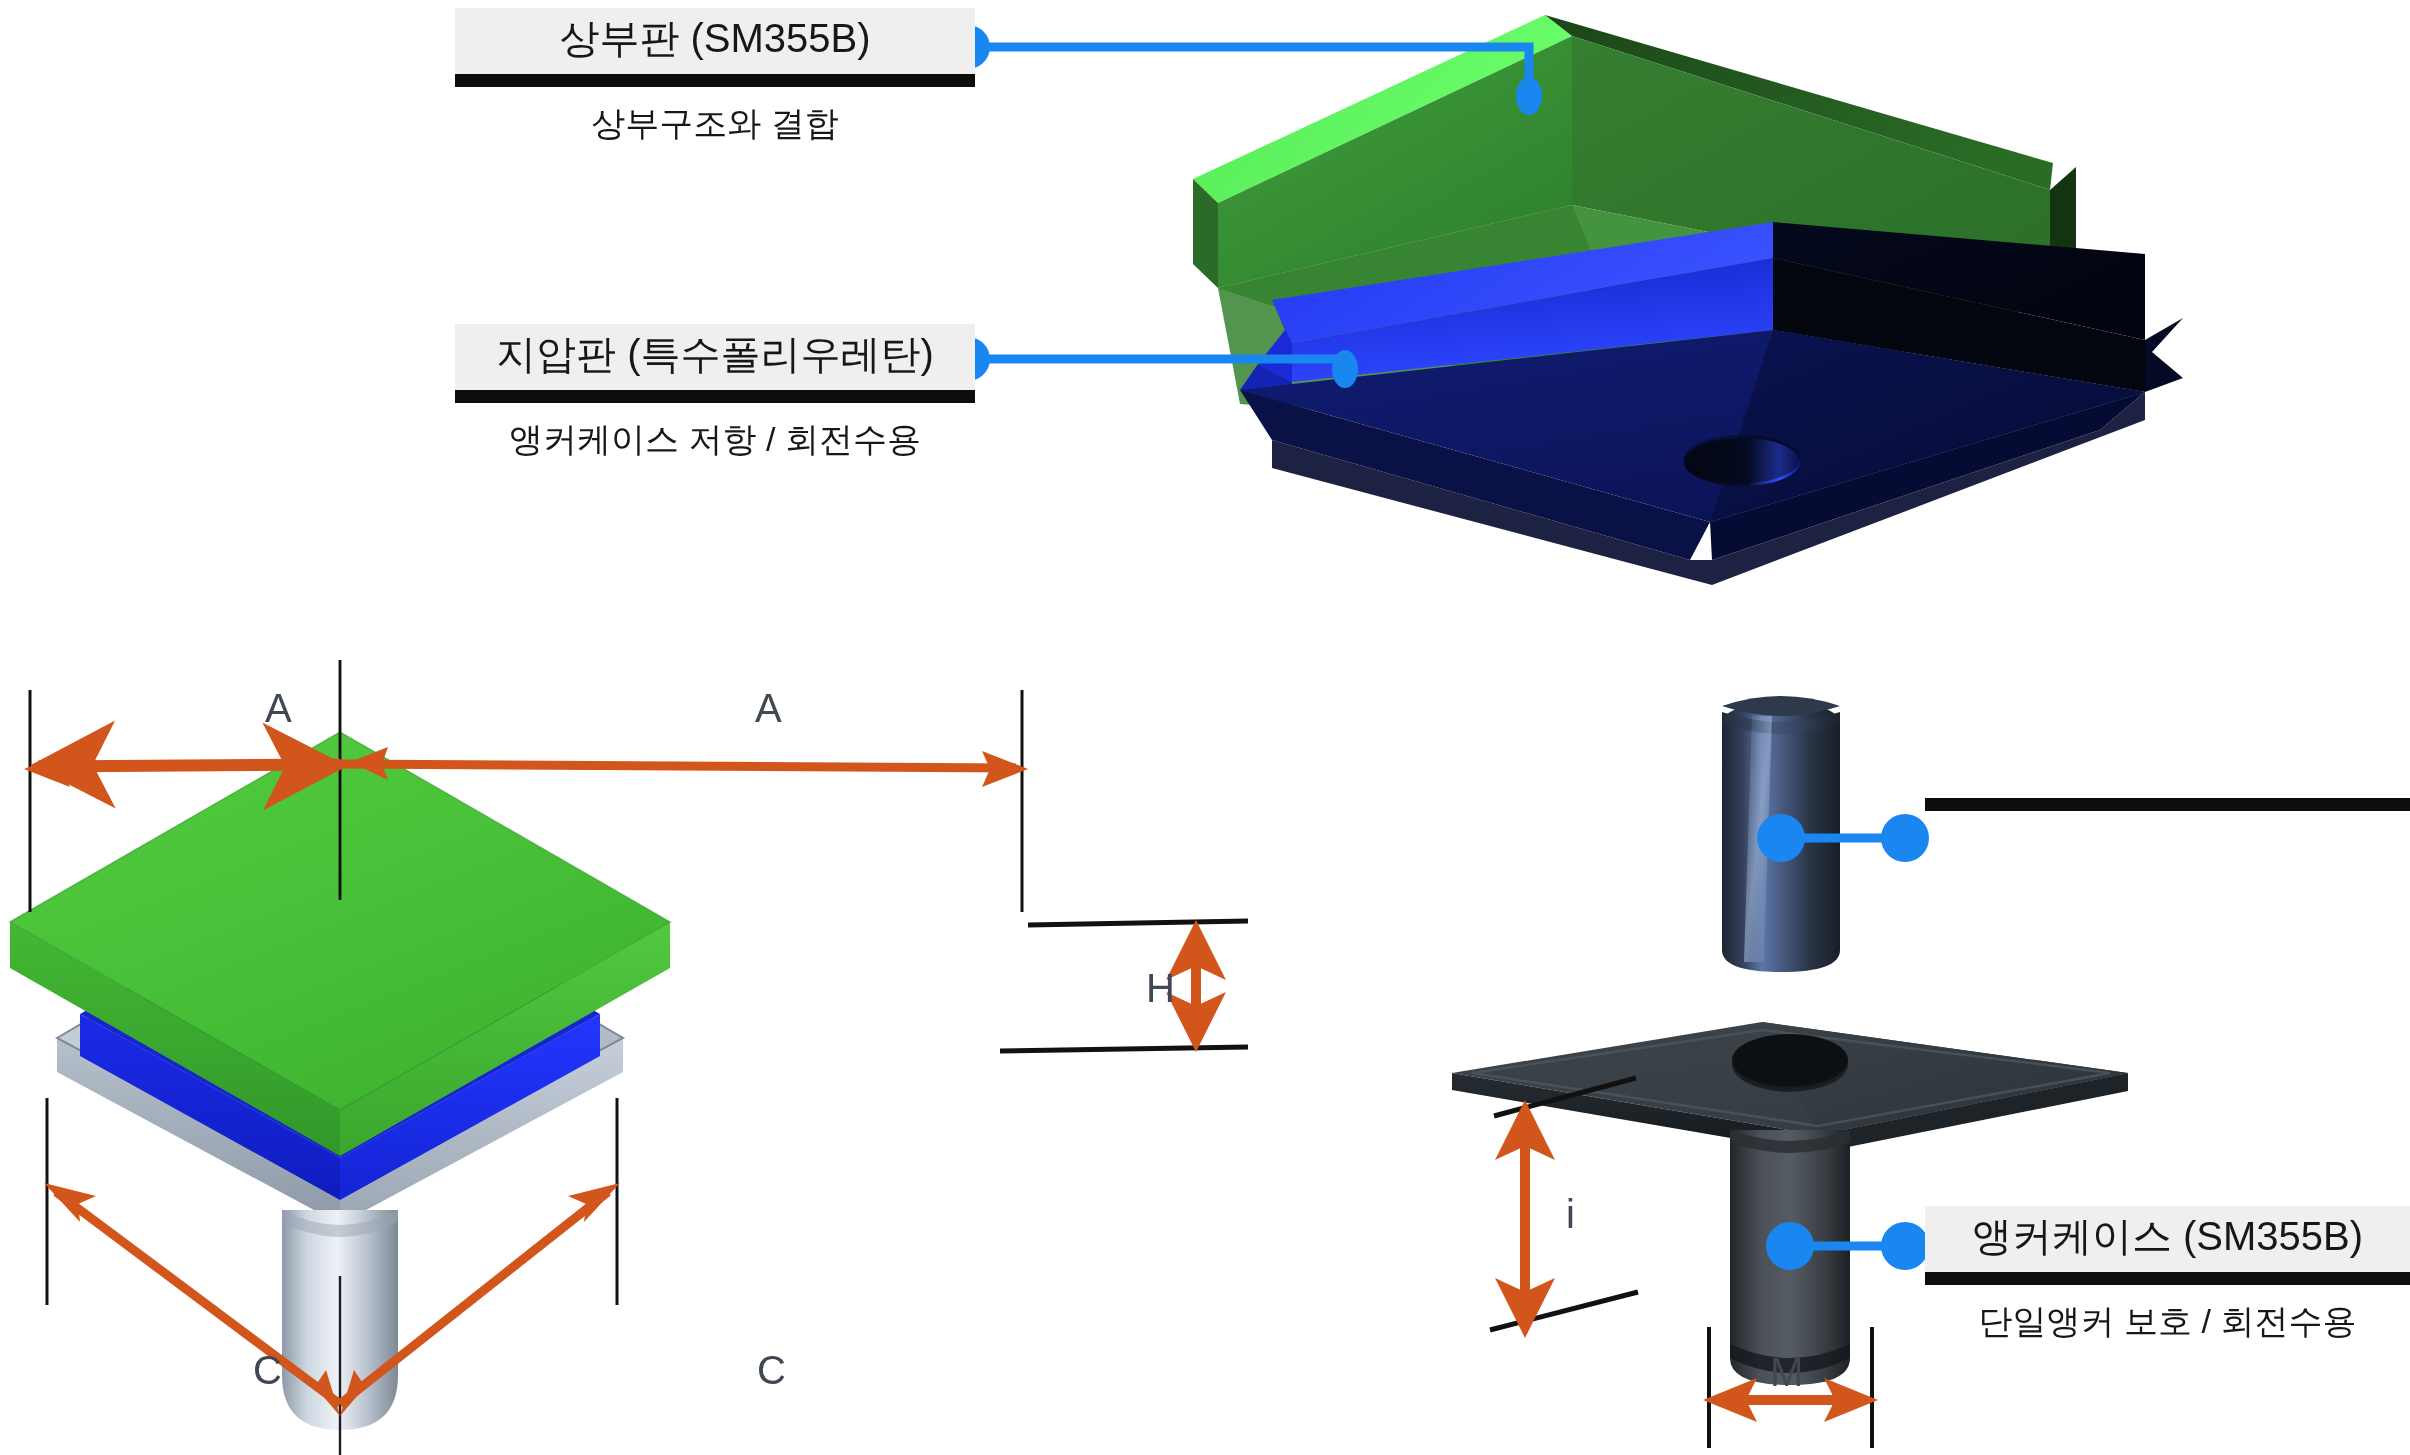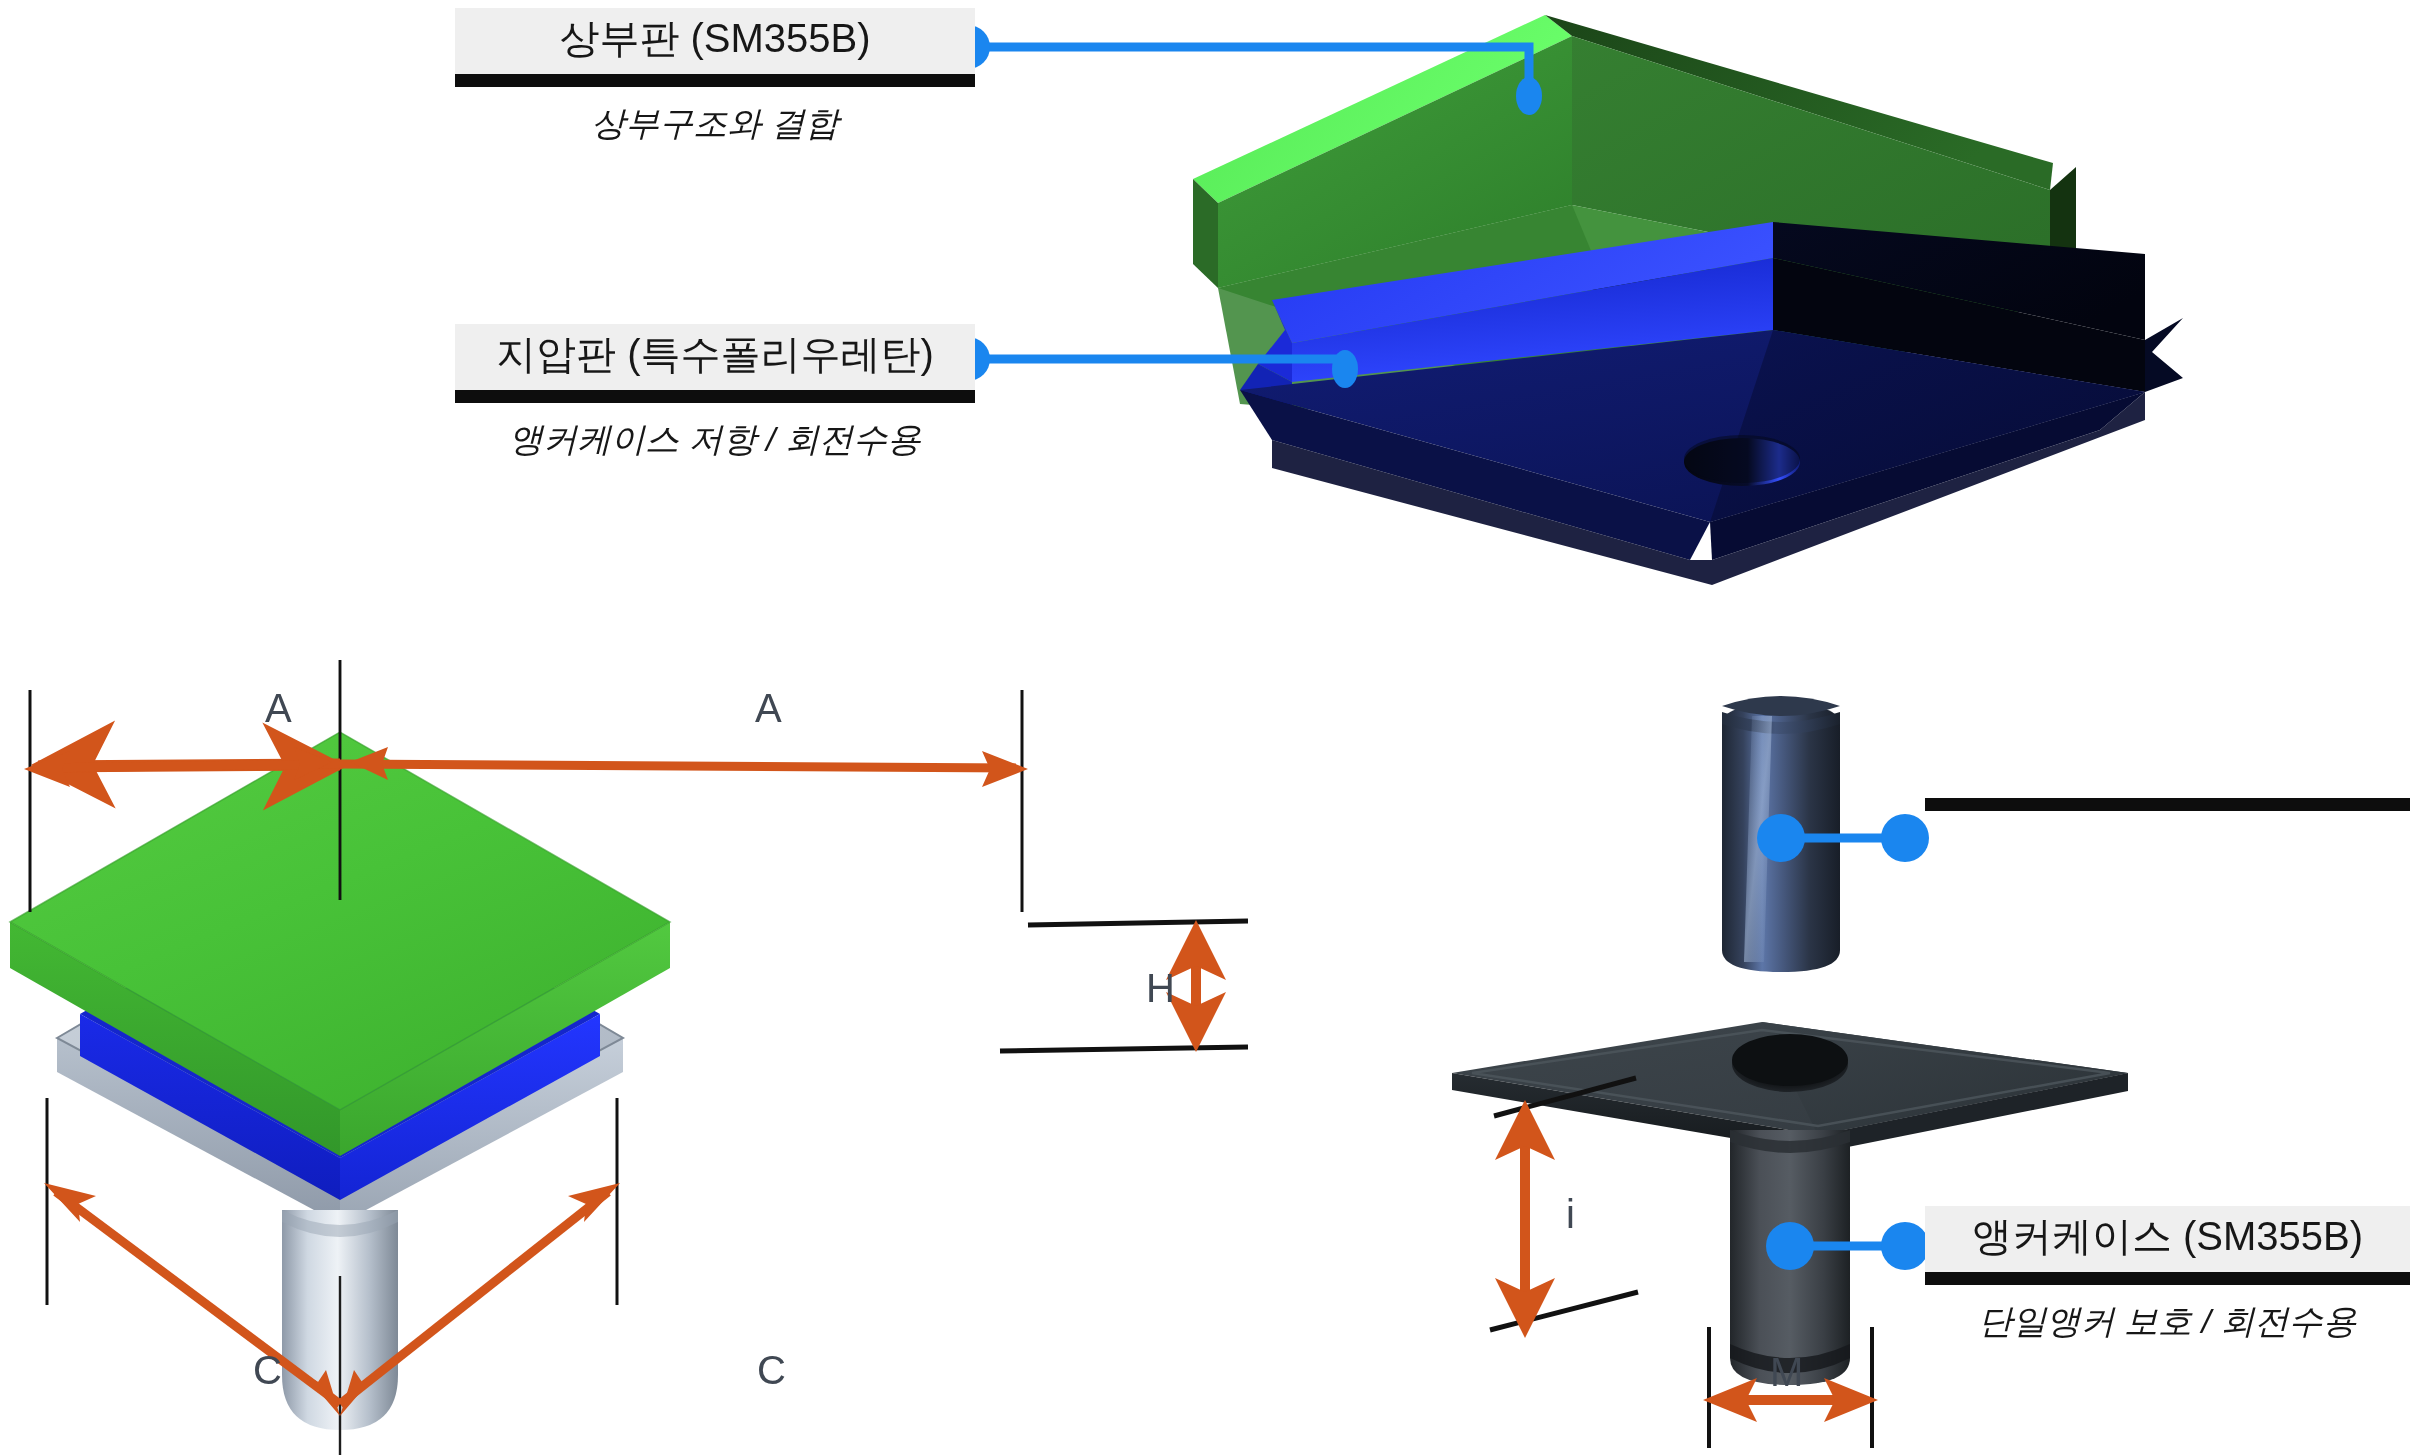--- a/index.html
+++ b/index.html
@@ -47,21 +47,20 @@
     width:100%;
   }
   .callout .csub{
     color:#171717;
     font-size:34px;
     line-height:1.2;
     text-align:center;
     margin-top:16px;
     white-space:nowrap;
     font-weight:400;
-    font-style:italic;
   }
   .callout.ta-center .cbox{justify-content:center;}
 
   
   .dimlabel{
     position:absolute;
     color:#404853;
     font-size:40px;
     line-height:1;
     font-weight:400;

